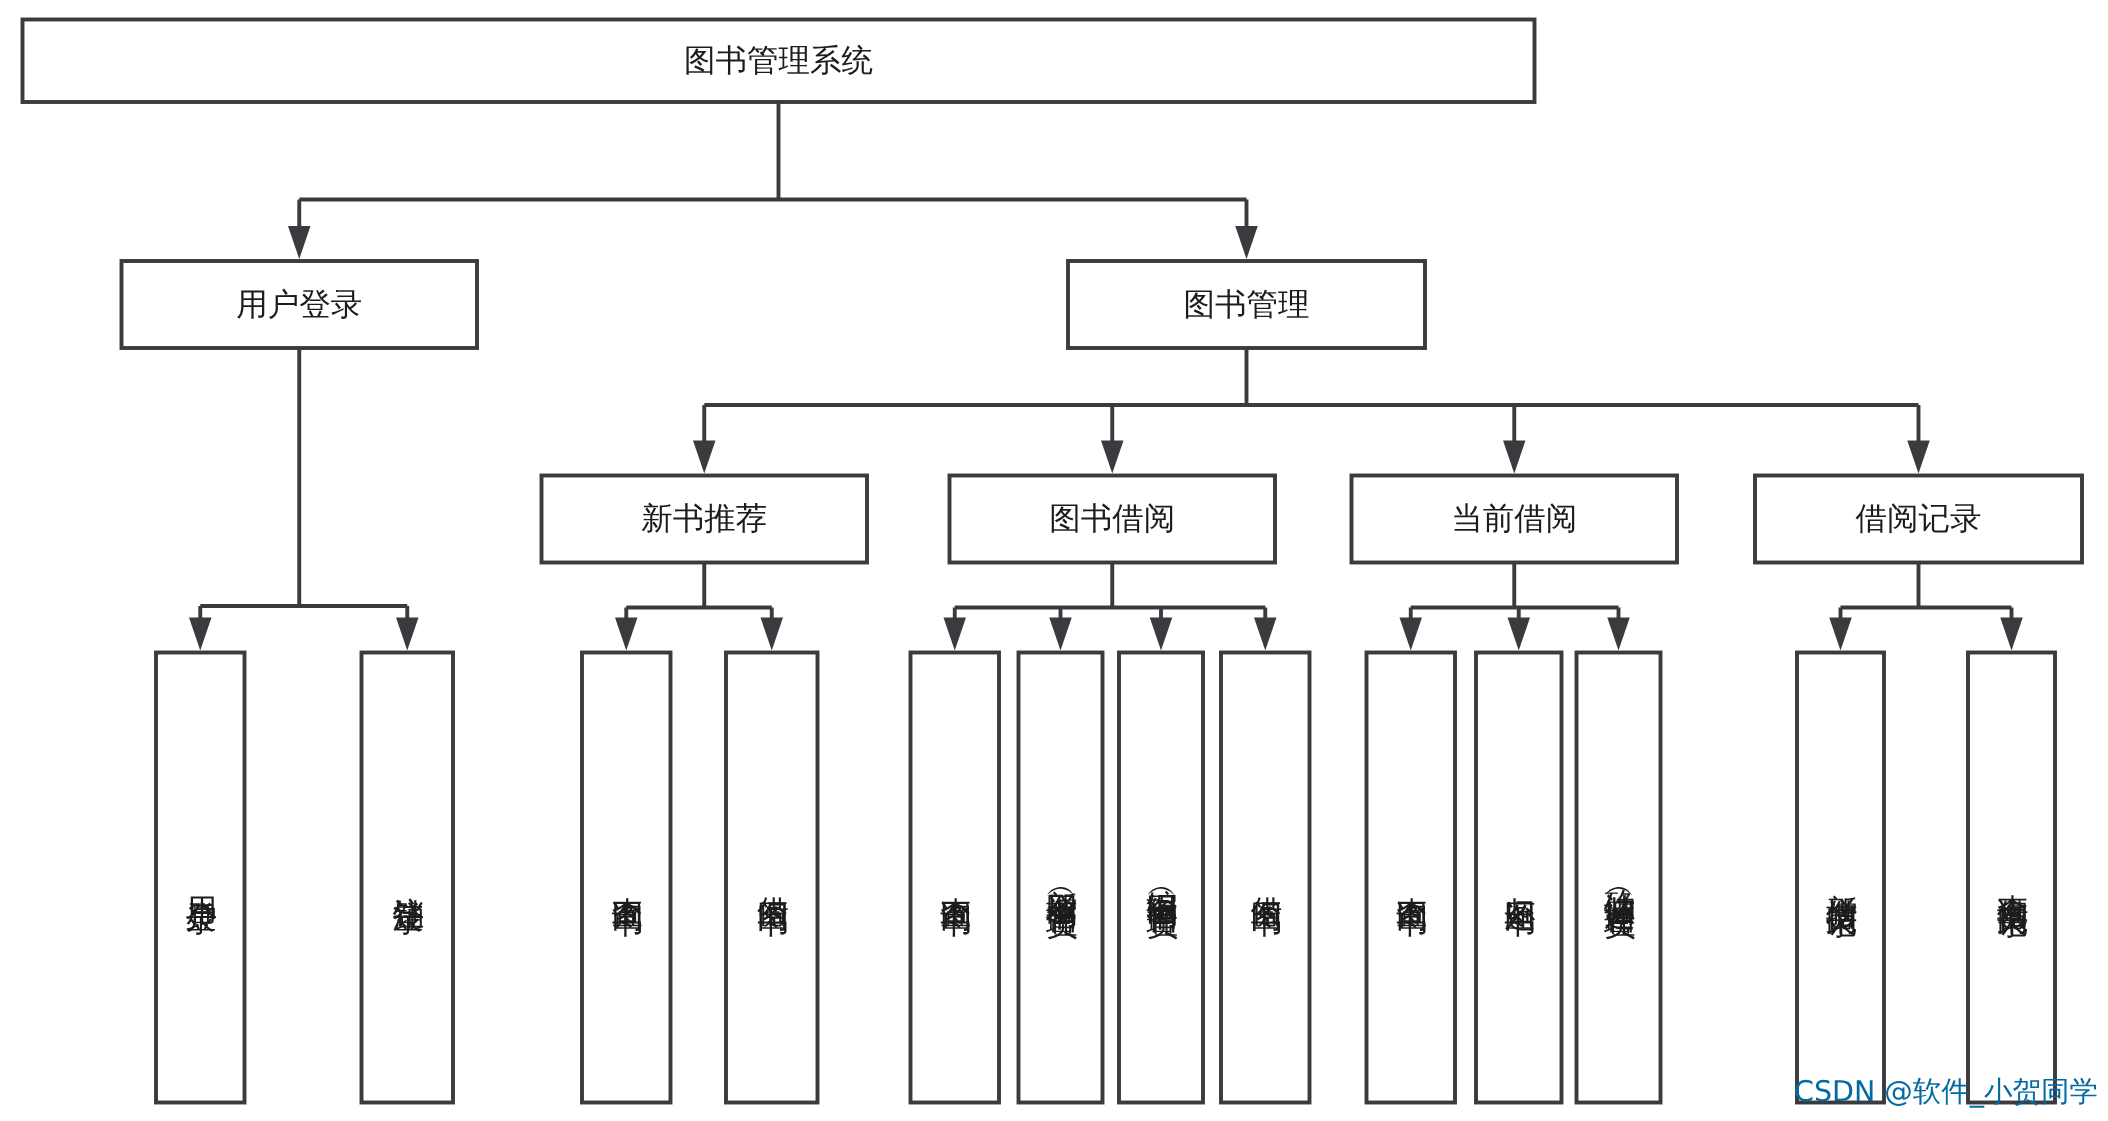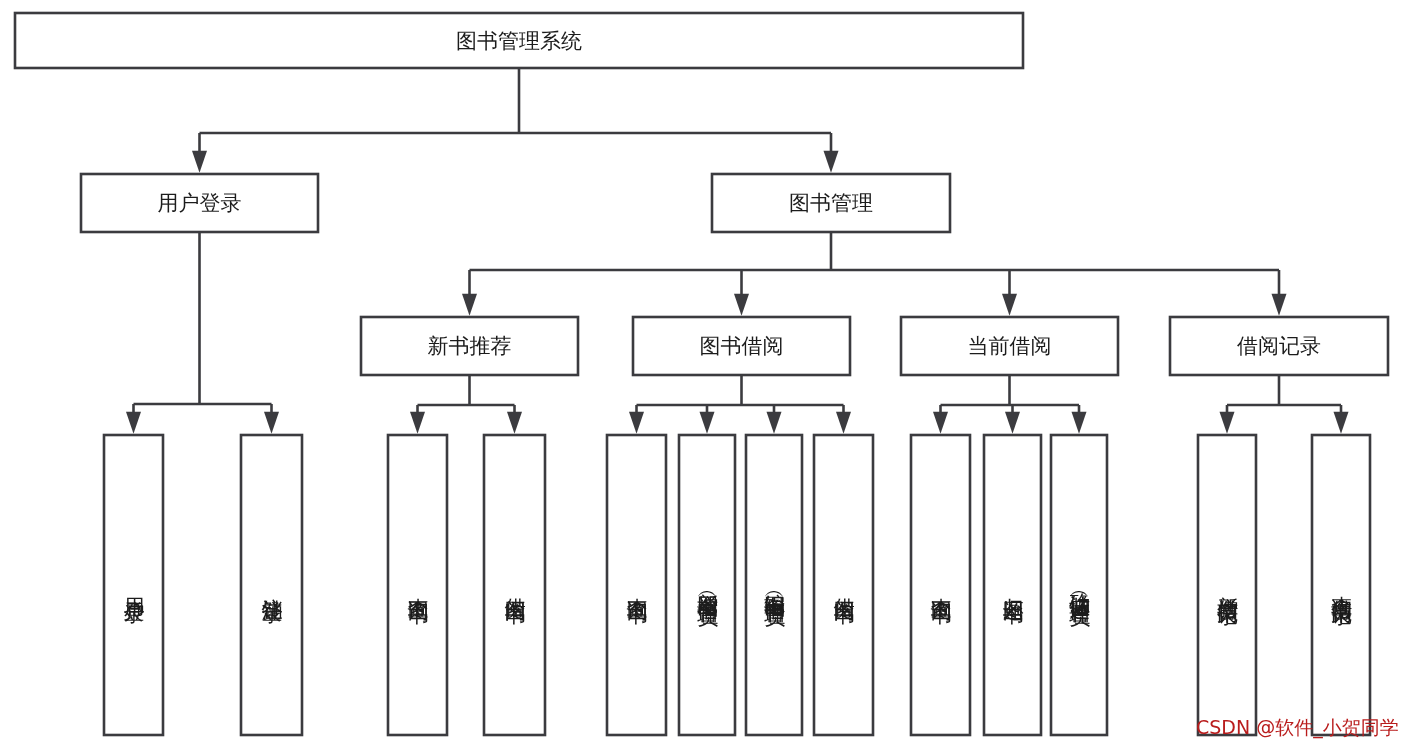--- a/index.html
+++ b/index.html
@@ -204,14 +204,14 @@
       <div class="node-label-v-wrap" style="left: 1051px; top: 435px; width: 56px; height: 300px;">
         <span class="node-label-v">确认归还（管理员）</span>
       </div>
       <div class="node-label-v-wrap" style="left: 1198px; top: 435px; width: 58px; height: 300px;">
         <span class="node-label-v">新增借阅记录</span>
       </div>
       <div class="node-label-v-wrap" style="left: 1312px; top: 435px; width: 58px; height: 300px;">
         <span class="node-label-v">查询借阅记录</span>
       </div>
     </div>
-  <div class="watermark" style="left: 1196px; top: 715px; color: #b91c1c;">CSDN @软件_小贺同学</div>
+  <div class="watermark" style="left: 1196px; top: 715px; color: #0369a1;">CSDN @软件_小贺同学</div>
 </div>
 
 </body></html>

